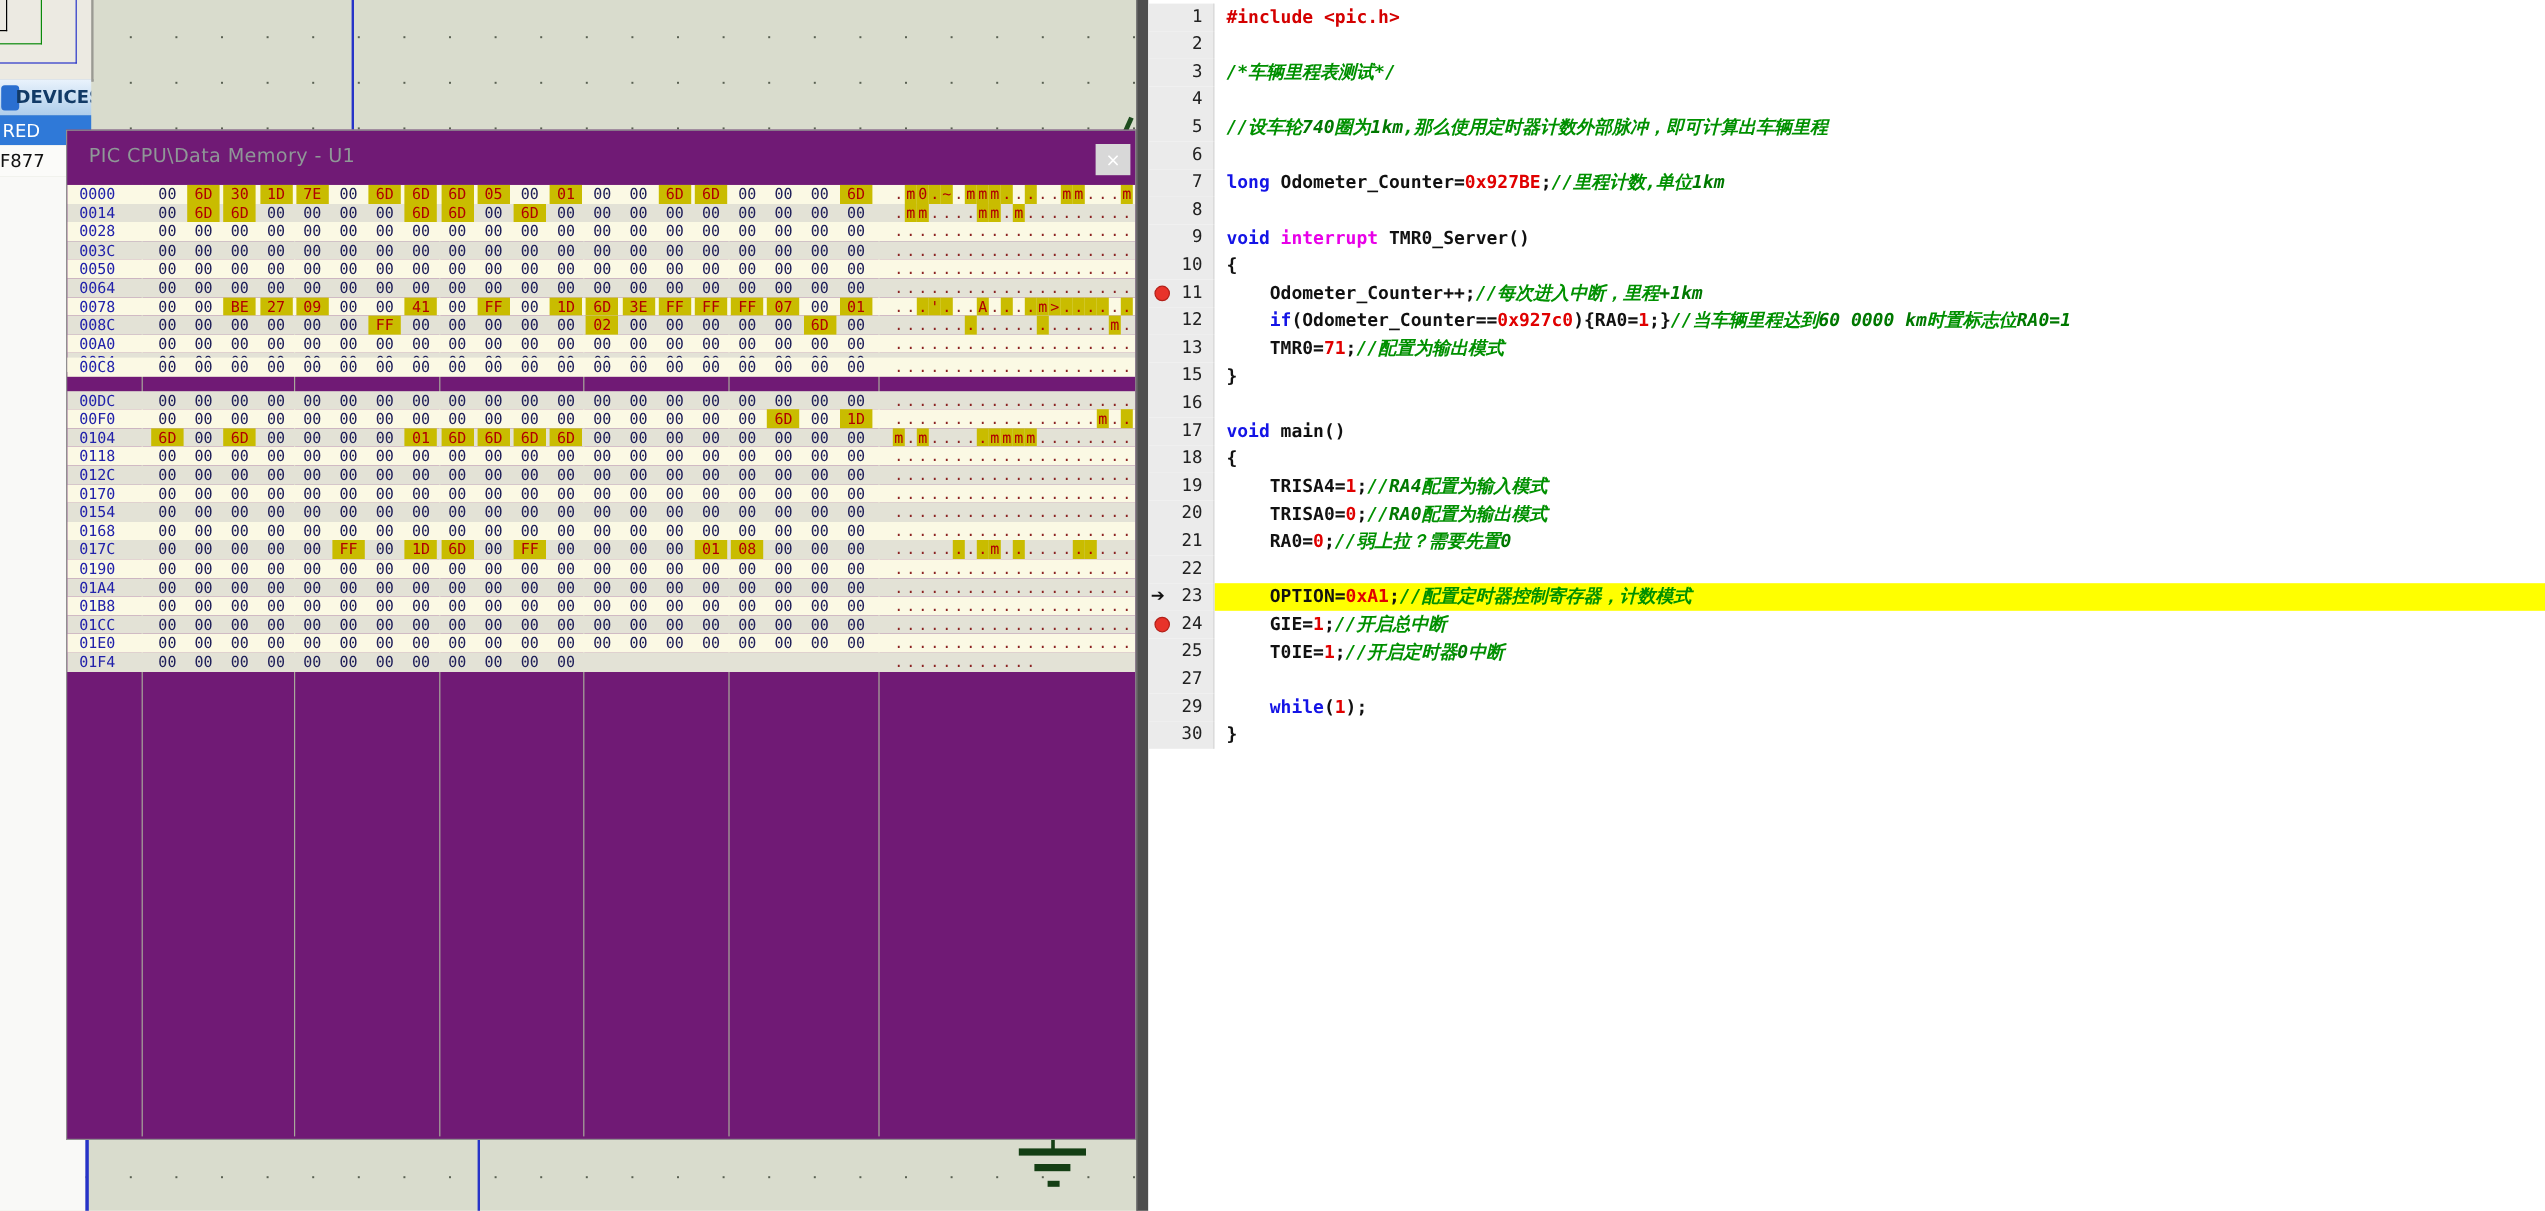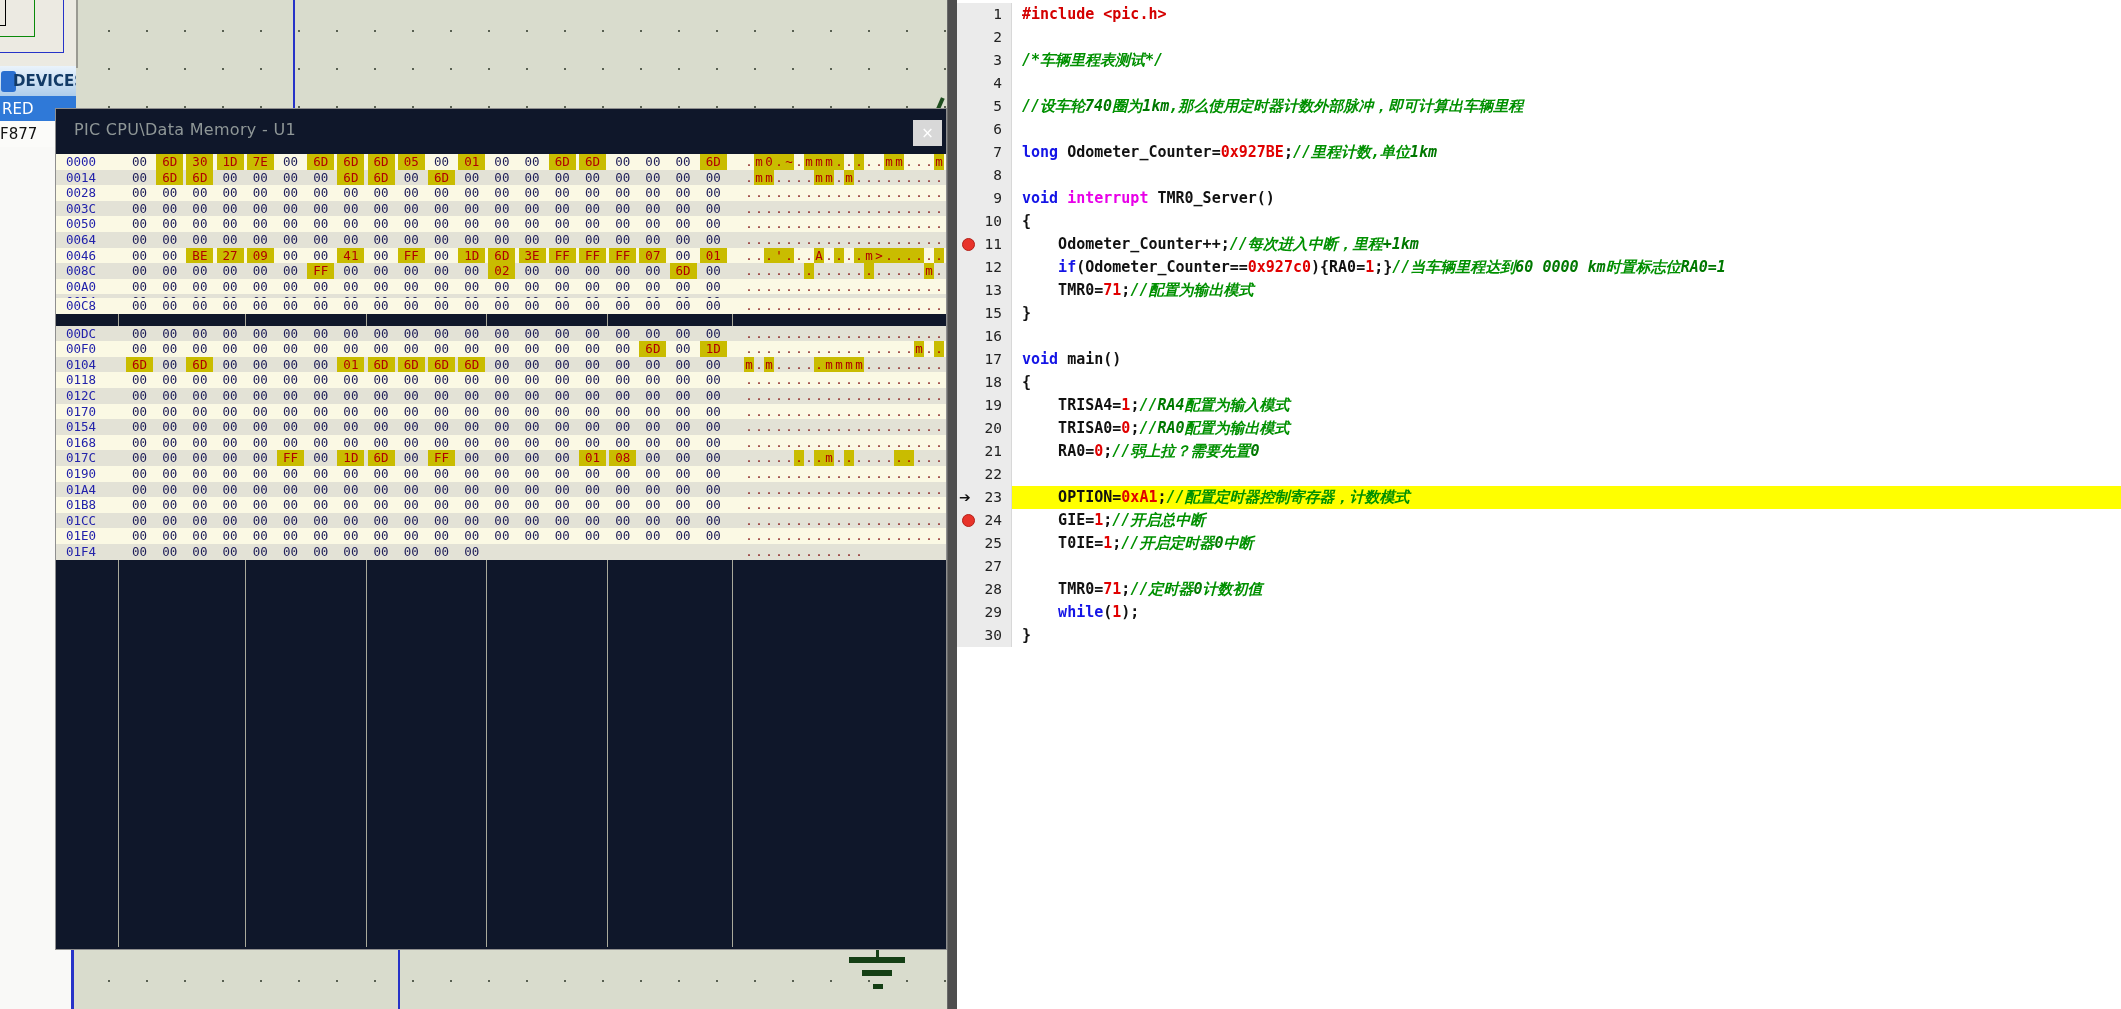--- a/index.html
+++ b/index.html
@@ -17,21 +17,21 @@
   .pane{position:absolute;left:0;top:0;width:76px;height:66px;background:#eceae2;border-right:2px solid #9a9a92;border-bottom:2px solid #9a9a92;overflow:hidden;}
   .rect-ol{position:absolute;left:-4px;top:-4px;}
   .devices-header{position:absolute;left:0;top:66px;width:76px;height:30px;background:linear-gradient(#eaf3fc,#aecdeb);overflow:hidden;display:flex;align-items:center;}
   .devices-icon{width:15px;height:21px;background:#2a6fd0;border-radius:3px;margin-left:1px;flex:none;}
   .devices-label{color:#123a66;font-weight:bold;font-size:15px;margin-left:-3px;white-space:nowrap;}
   .device-red{position:absolute;left:0;top:96px;width:76px;height:25px;background:#2f79d8;color:#ffffff;font-size:15px;display:flex;align-items:center;padding-left:2px;box-sizing:border-box;}
   .device-f877{position:absolute;left:0;top:121px;width:76px;height:26px;background:#fbfbf9;color:#111;font-size:15px;display:flex;align-items:center;}
   .sidebar-rest{position:absolute;left:0;top:147px;width:71px;height:862px;background:#f9f9f7;}
 
   
-  .memwin{position:absolute;left:55px;top:108px;width:892px;height:842px;background:#0f172a;border:1px solid #8f8f8f;box-sizing:border-box;}
+  .memwin{position:absolute;left:55px;top:108px;width:892px;height:842px;background:#701a75;border:1px solid #8f8f8f;box-sizing:border-box;}
   .mw-title{position:absolute;left:18px;top:11px;font-size:16px;color:#8f9797;letter-spacing:.3px;}
   .mw-close{position:absolute;right:4px;top:11px;width:29px;height:26px;background:#d8d8d8;color:#ffffff;font-size:15px;text-align:center;line-height:26px;cursor:default;}
   .mw-grid{position:absolute;left:0;top:45px;right:0;bottom:0;overflow:hidden;}
   .vline{position:absolute;top:0;bottom:2px;width:1px;background:#a9a99b;}
   .mrow{position:absolute;left:0;width:100%;height:15.6px;font-family:"DejaVu Sans Mono",monospace;font-size:12.5px;line-height:15.6px;}
   .mrow.even{background:#fbf9e4;}
   .mrow.odd{background:#e3e2d6;}
   .maddr{position:absolute;left:10px;color:#2222aa;}
   .mbyte{position:absolute;width:27px;color:#20205a;text-align:center;}
   .mbyte.hl,.mascii.hl{background:#c9bc00;color:#b00000;}
@@ -349,21 +349,21 @@
           <span class="mascii" style="left: 808px;">.</span>
           <span class="mascii" style="left: 818px;">.</span>
           <span class="mascii" style="left: 828px;">.</span>
           <span class="mascii" style="left: 838px;">.</span>
           <span class="mascii" style="left: 848px;">.</span>
           <span class="mascii" style="left: 858px;">.</span>
           <span class="mascii" style="left: 868px;">.</span>
           <span class="mascii" style="left: 878px;">.</span>
         </div>
         <div class="mrow even" style="top: 93.6px;">
-          <span class="maddr">0046</span>
+          <span class="maddr">0078</span>
           <span class="mbyte" style="left: 70px;">00</span>
           <span class="mbyte" style="left: 100.2px;">00</span>
           <span class="mbyte hl" style="left: 130.4px;">BE</span>
           <span class="mbyte hl" style="left: 160.6px;">27</span>
           <span class="mbyte hl" style="left: 190.8px;">09</span>
           <span class="mbyte" style="left: 221px;">00</span>
           <span class="mbyte" style="left: 251.2px;">00</span>
           <span class="mbyte hl" style="left: 281.4px;">41</span>
           <span class="mbyte" style="left: 311.6px;">00</span>
           <span class="mbyte hl" style="left: 341.8px;">FF</span>
@@ -1353,26 +1353,20 @@
         <div class="ctext"><span class="st">    T0IE=</span><span class="sn">1</span><span class="st">;</span><span class="sc">//开启定时器</span><span class="sg">0</span><span class="sc">中断</span></div>
       </div>
       <div class="cline">
         <div class="gut">
           <span class="gnum">27</span>
         </div>
         <div class="ctext"></div>
       </div>
       <div class="cline">
         <div class="gut">
-          <span class="gnum">28</span>
-        </div>
-        <div class="ctext"><span class="st">    TMR0=</span><span class="sn">71</span><span class="st">;</span><span class="sc">//定时器</span><span class="sg">0</span><span class="sc">计数初值</span></div>
-      </div>
-      <div class="cline">
-        <div class="gut">
           <span class="gnum">29</span>
         </div>
         <div class="ctext"><span class="sk">    while</span><span class="st">(</span><span class="sn">1</span><span class="st">);</span></div>
       </div>
       <div class="cline">
         <div class="gut">
           <span class="gnum">30</span>
         </div>
         <div class="ctext"><span class="st">}</span></div>
       </div>

